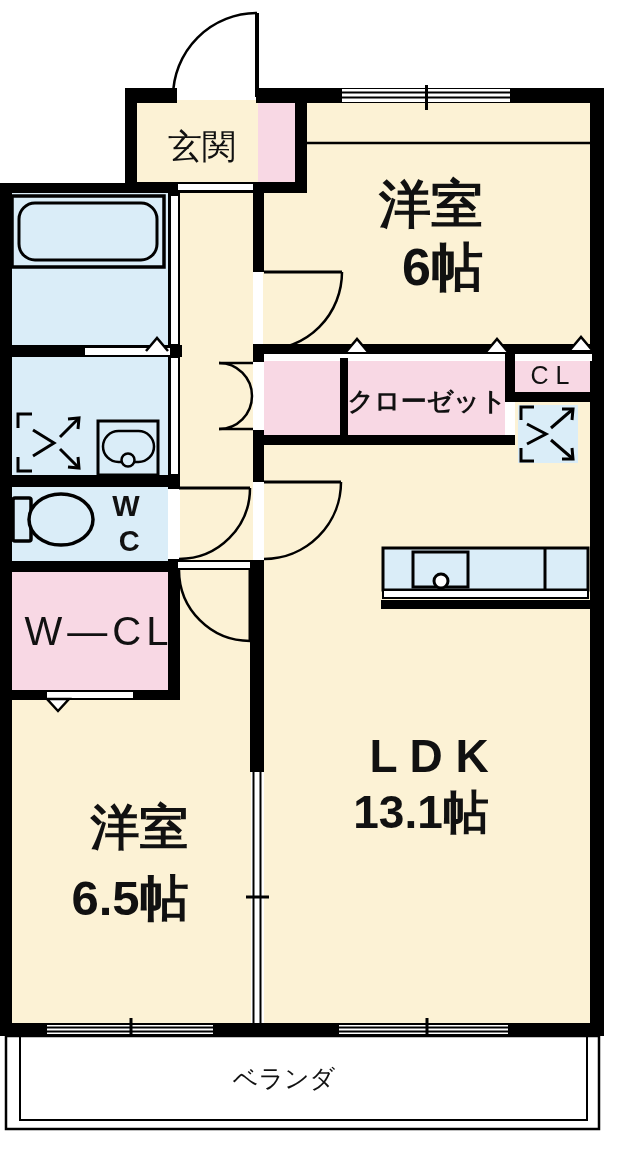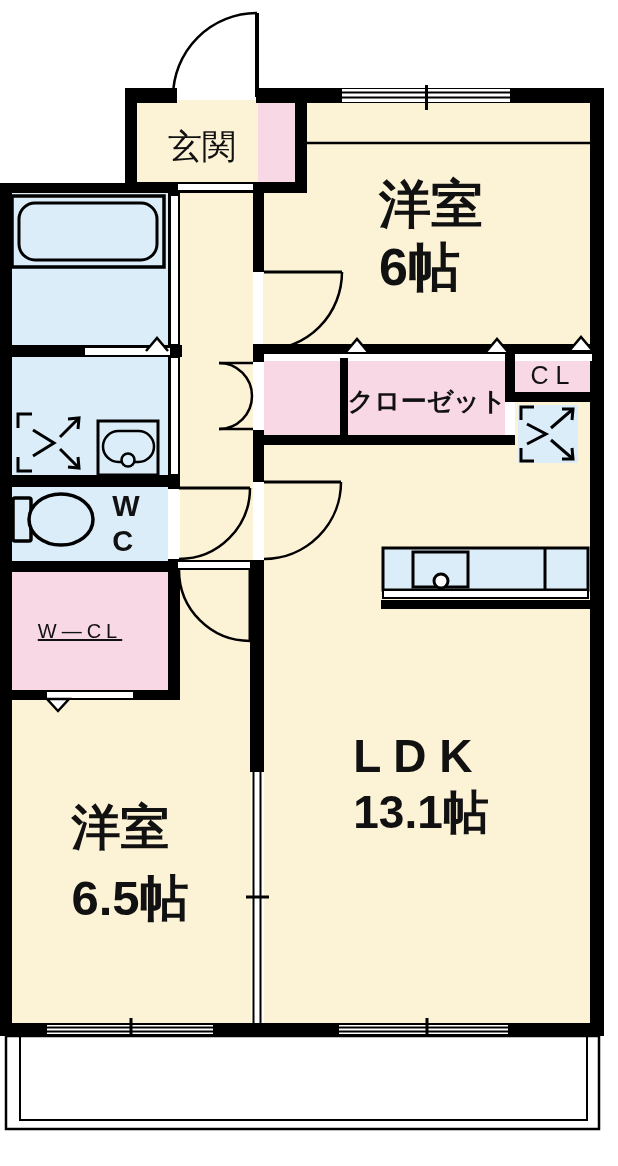--- a/index.html
+++ b/index.html
@@ -5,21 +5,21 @@
   html,body{margin:0;padding:0;background:#ffffff;}
   .plan{position:relative;width:618px;height:1166px;background:#fff;overflow:hidden;
         font-family:"Liberation Sans","DejaVu Sans",sans-serif;}
   .fill,.wall,.slit,.lbl{position:absolute;}
   .wall{background:var(--wall,#000);}
   .slit{background:#fff;}
   .floor{background:var(--floor,#FCF2D5);}
   .wet{background:var(--wet,#DAEDF8);}
   .pink{background:var(--storage,#F8D8E4);}
   svg.overlay{position:absolute;left:0;top:0;}
-  .lbl{color:#111;white-space:pre-line;text-align:left;line-height:1.2;}
+  .lbl{color:#111;white-space:pre-line;text-align:right;line-height:1.2;}
   .c{transform:translate(-50%,-50%);}
   .cx{transform:translateX(-50%);font-weight:bold;}
 </style>
 </head>
 <body>
 
 <div class="plan">
 
   <div class="fill floor" style="left:137px;top:100px;width:121px;height:83px;"></div>
   <div class="fill floor" style="left:180px;top:190px;width:73px;height:372px;"></div>
@@ -199,23 +199,24 @@
 
     <g>
       <rect x="6" y="1036" width="593" height="93" fill="#fff" stroke="#000" stroke-width="2.5"></rect>
       <path d="M20,1036 L20,1120 L587,1120 L587,1036" fill="none" stroke="#000" stroke-width="2"></path>
     </g>
   </svg>
 
   <div class="lbl c" style="left:202px;top:146px;font-size:34px;">玄関</div>
   <div class="lbl cx" style="left:126px;top:489px;font-size:29px;line-height:35px;">W
 C</div>
-  <div class="lbl c" style="left:80px;top:631px;font-size:20px;letter-spacing:5px;text-decoration:underline;">W—CL</div>
+  <div class="lbl c" style="left:99px;top:631px;font-size:40px;letter-spacing:5px;">W—CL</div>
   <div class="lbl c" style="left:427px;top:402px;font-size:26px;font-weight:bold;">クローゼット</div>
   <div class="lbl c" style="left:550px;top:375px;font-size:25px;">C L</div>
   <div class="lbl cx" style="left:431px;top:173px;font-size:52px;line-height:63px;">洋室
 6帖</div>
   <div class="lbl cx" style="left:421px;top:728px;font-size:46px;line-height:56px;">L D K
 13.1帖</div>
   <div class="lbl cx" style="left:130px;top:792px;font-size:49px;line-height:71px;">洋室
 6.5帖</div>
+  <div class="lbl c" style="left:284px;top:1078px;font-size:25px;">ベランダ</div>
 
 </div>
 
 </body></html>

